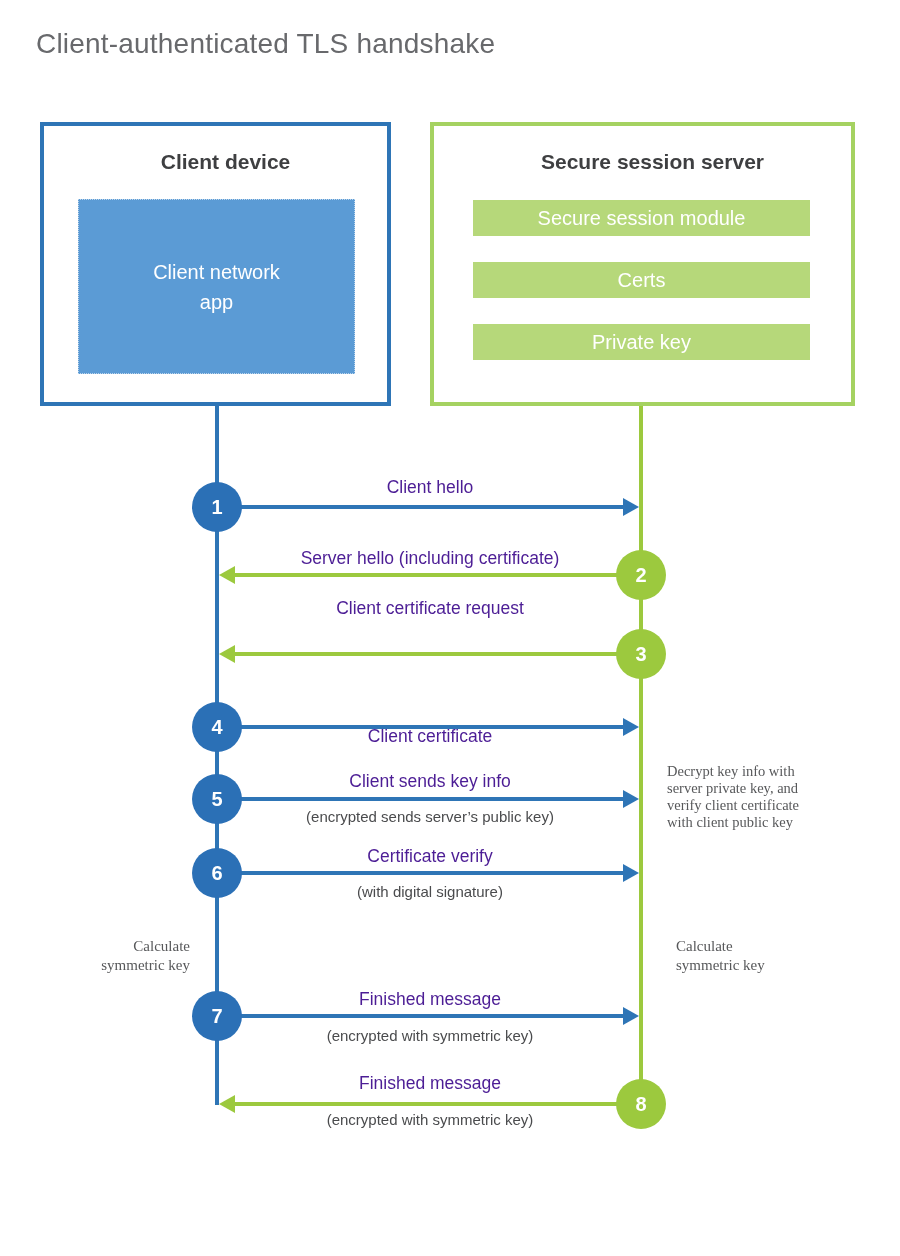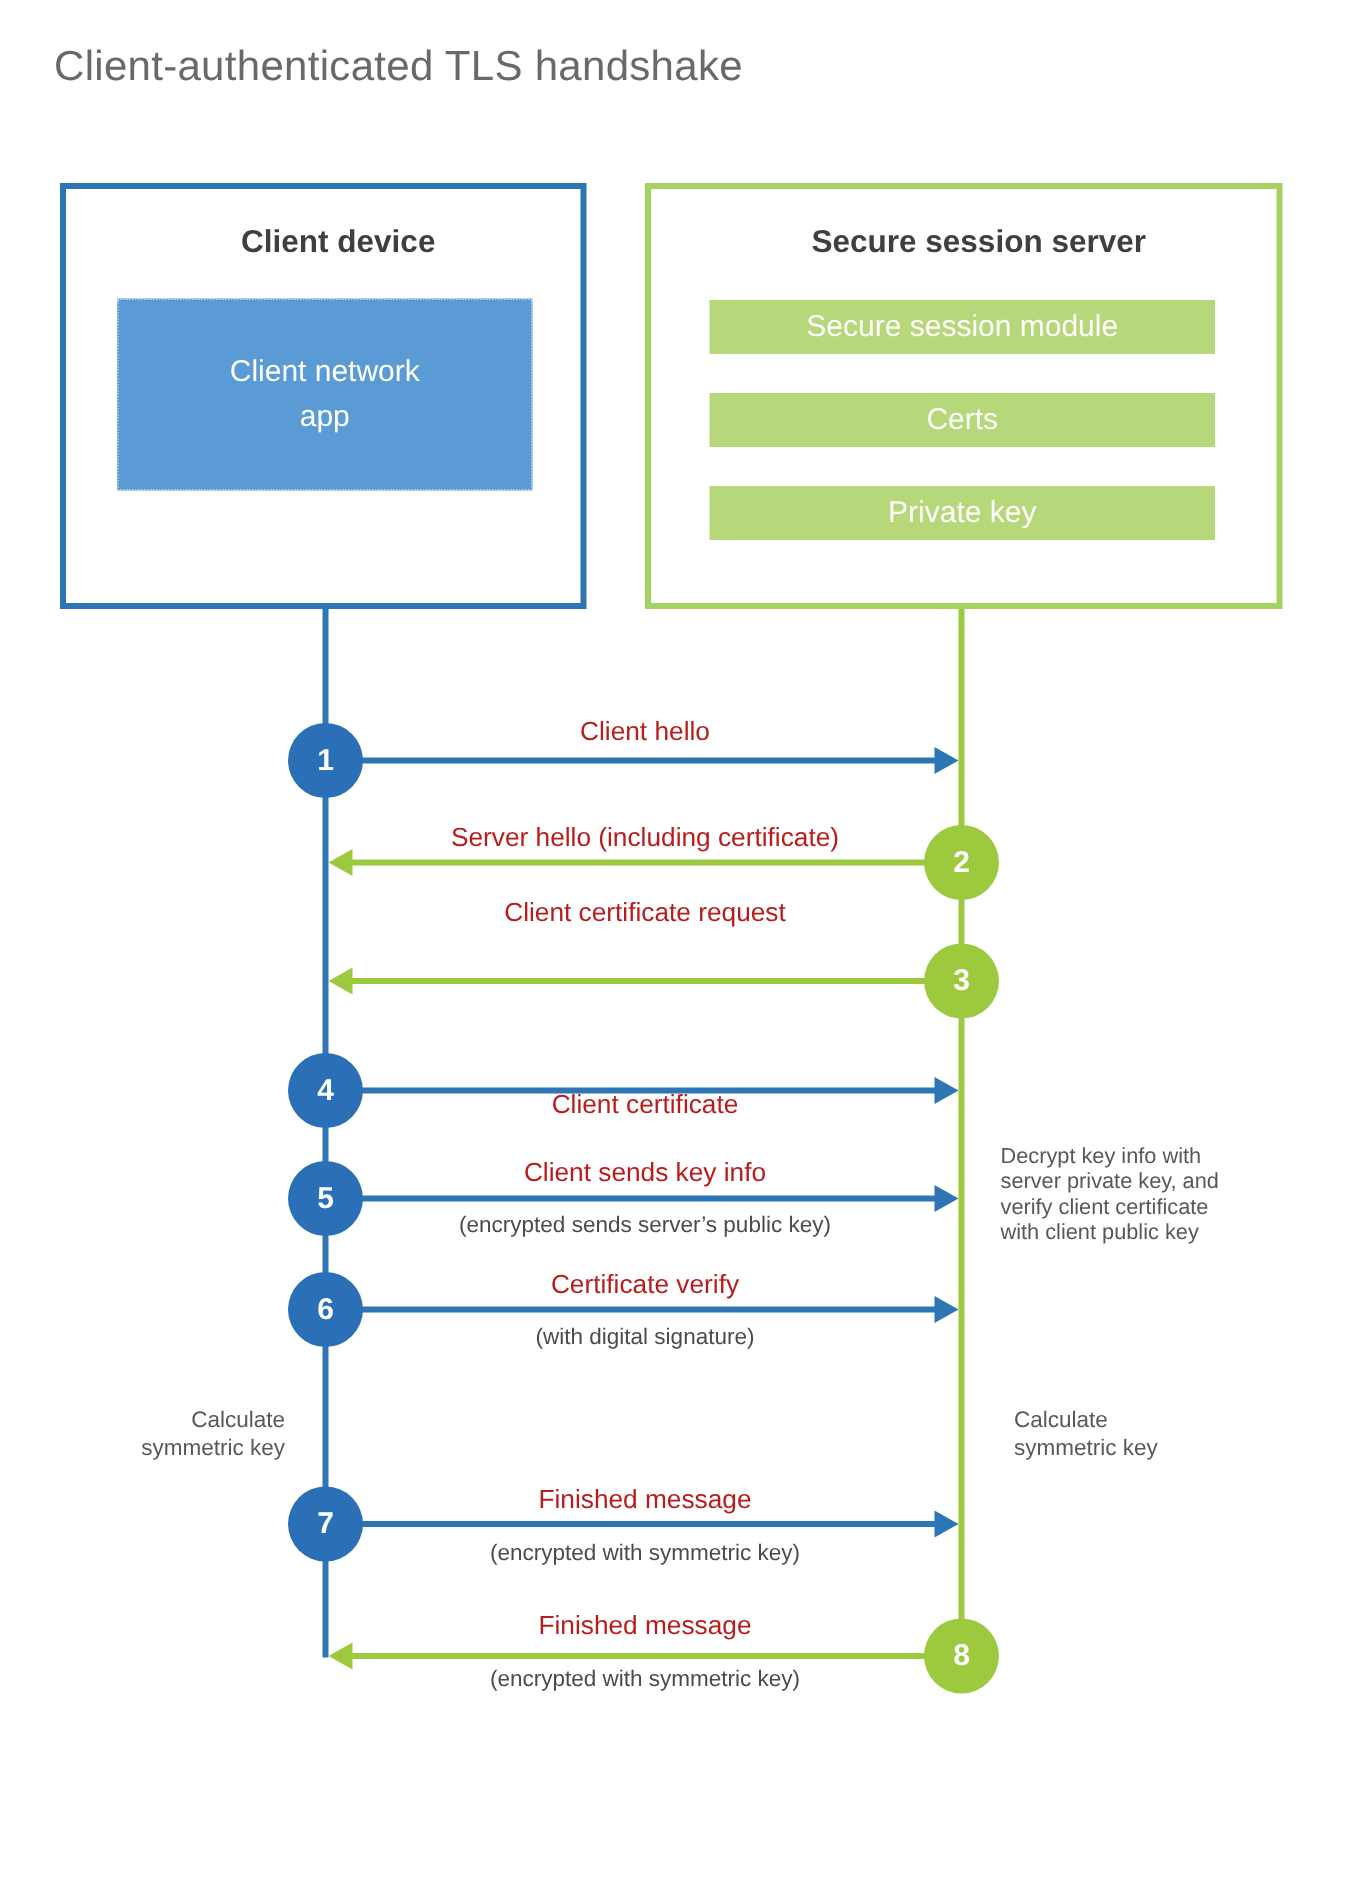--- a/index.html
+++ b/index.html
@@ -7,21 +7,21 @@
   .canvas{position:relative;width:900px;height:1256px;background:#ffffff;overflow:hidden;}
 
   .title{position:absolute;left:36px;top:28px;font-size:28px;font-weight:300;color:#68696c;letter-spacing:.2px;}
 
   
   .actor-box{position:absolute;top:122px;height:284px;background:#fff;box-sizing:border-box;z-index:2;}
   .client-box{left:40px;width:351px;border:4px solid #2e75b6;}
   .server-box{left:430px;width:425px;border:4px solid #a5d261;}
   .actor-title{margin-top:24px;text-align:center;font-size:21px;font-weight:bold;color:#3e3f41;padding-left:20px;}
 
-  .app-box{position:absolute;left:78px;top:199px;width:277px;height:128px;background:#5b9bd5;
+  .app-box{position:absolute;left:78px;top:199px;width:277px;height:175px;background:#5b9bd5;
     border:1px dotted #bcd5ec;box-sizing:border-box;display:flex;align-items:center;justify-content:center;
     text-align:center;color:#ffffff;font-size:20px;line-height:30px;white-space:pre-line;z-index:3;}
 
   .bar{position:absolute;left:473px;width:337px;height:36px;background:#b6d87a;
     display:flex;align-items:center;justify-content:center;color:#ffffff;font-size:20px;z-index:3;}
   .bar1{top:200px;} .bar2{top:262px;} .bar3{top:324px;}
 
   
   .lifeline{position:absolute;width:4px;z-index:1;}
   .life-client{left:215px;top:404px;height:701px;background:#2e75b6;}
@@ -45,28 +45,28 @@
   .a1{top:505px;} .ah1{top:498px;}
   .a2{top:573px;} .ah2{top:566px;}
   .a3{top:652px;} .ah3{top:645px;}
   .a4{top:725px;} .ah4{top:718px;}
   .a5{top:797px;} .ah5{top:790px;}
   .a6{top:871px;} .ah6{top:864px;}
   .a7{top:1014px;} .ah7{top:1007px;}
   .a8{top:1102px;} .ah8{top:1095px;}
 
   
-  .msg{position:absolute;left:240px;width:380px;text-align:center;font-size:17.5px;color:#b91c1c;z-index:3;}
+  .msg{position:absolute;left:240px;width:380px;text-align:center;font-size:17.5px;color:#4c1d95;z-index:3;}
   .m1{top:477px;} .m2{top:548px;} .m3{top:598px;} .m4{top:726px;}
   .m5{top:771px;} .m6{top:846px;} .m7{top:989px;} .m8{top:1073px;}
   .sub{position:absolute;left:240px;width:380px;text-align:center;font-size:15px;color:#4a4b4d;z-index:3;}
   .sb5{top:808px;} .sb6{top:883px;} .sb7{top:1027px;} .sb8{top:1111px;}
 
   
-  .note{position:absolute;font-size:15px;color:#57585a;line-height:19px;white-space:pre-line;z-index:3;}
+  .note{position:absolute;font-size:15px;color:#57585a;line-height:19px;white-space:pre-line;z-index:3;font-family:Liberation Serif, serif;}
   .note-calc-client{left:50px;top:937px;width:140px;text-align:right;}
   .note-calc-server{left:676px;top:937px;width:160px;text-align:left;}
   .note-decrypt{left:667px;top:763px;width:175px;font-size:14.5px;line-height:17px;text-align:left;}
 </style>
 </head>
 <body>
 
 <div class="canvas">
 
   <div class="title">Client-authenticated TLS handshake</div>

